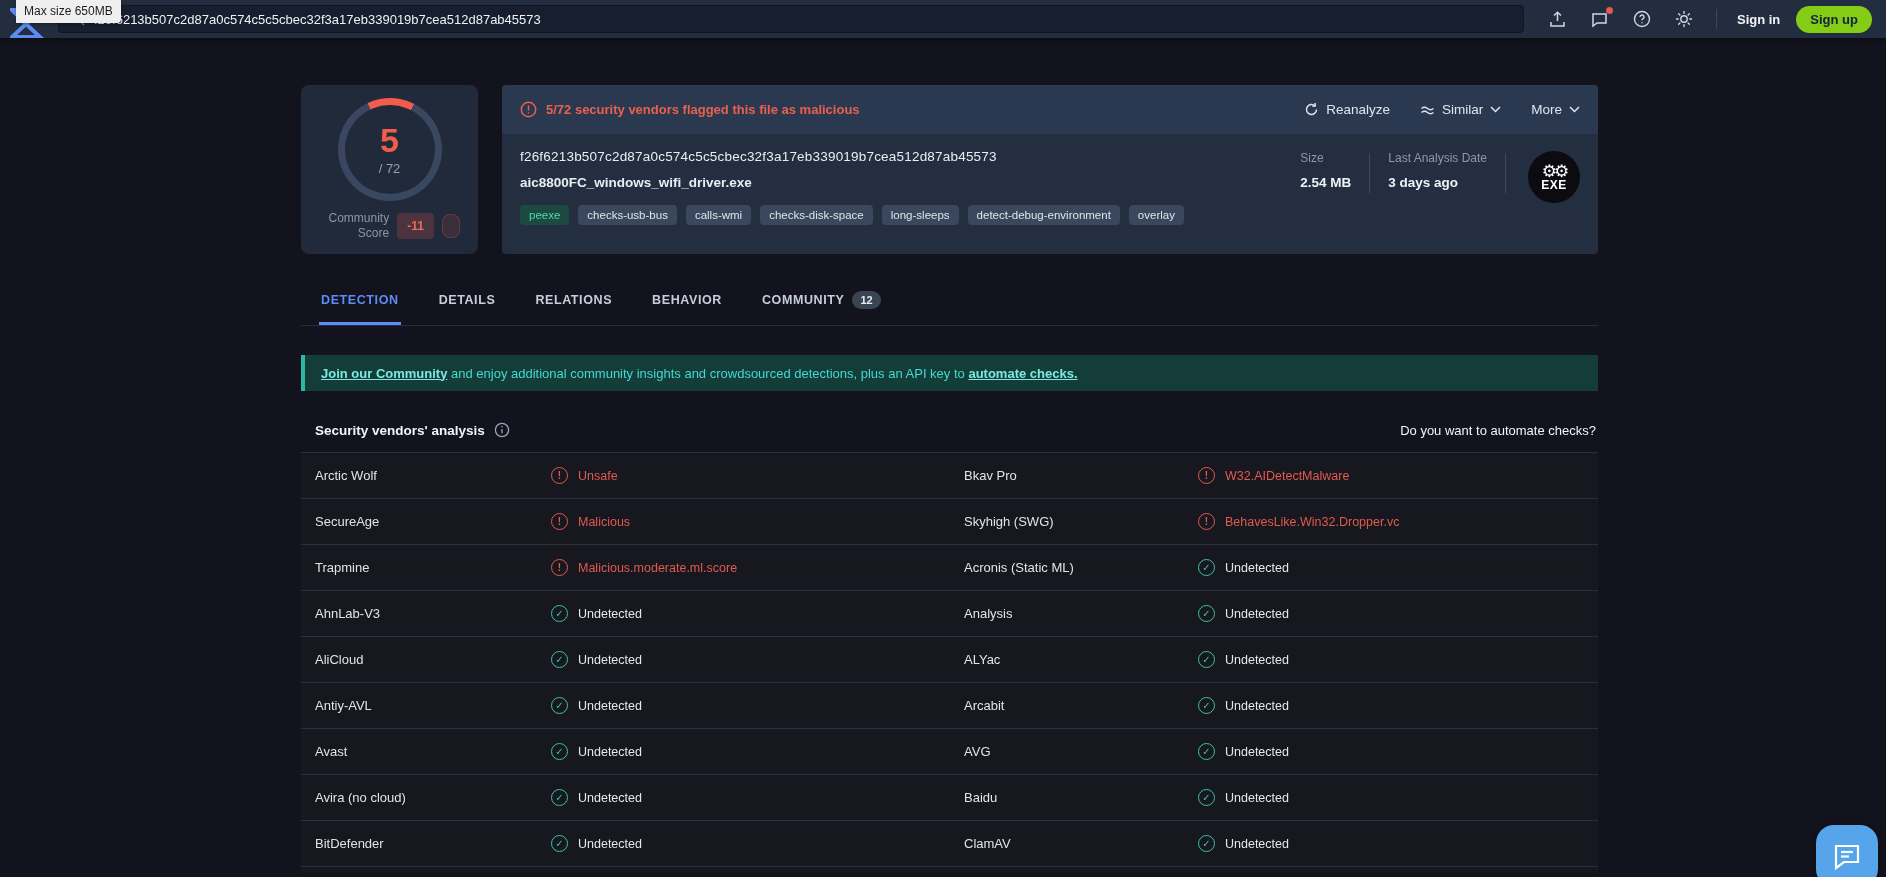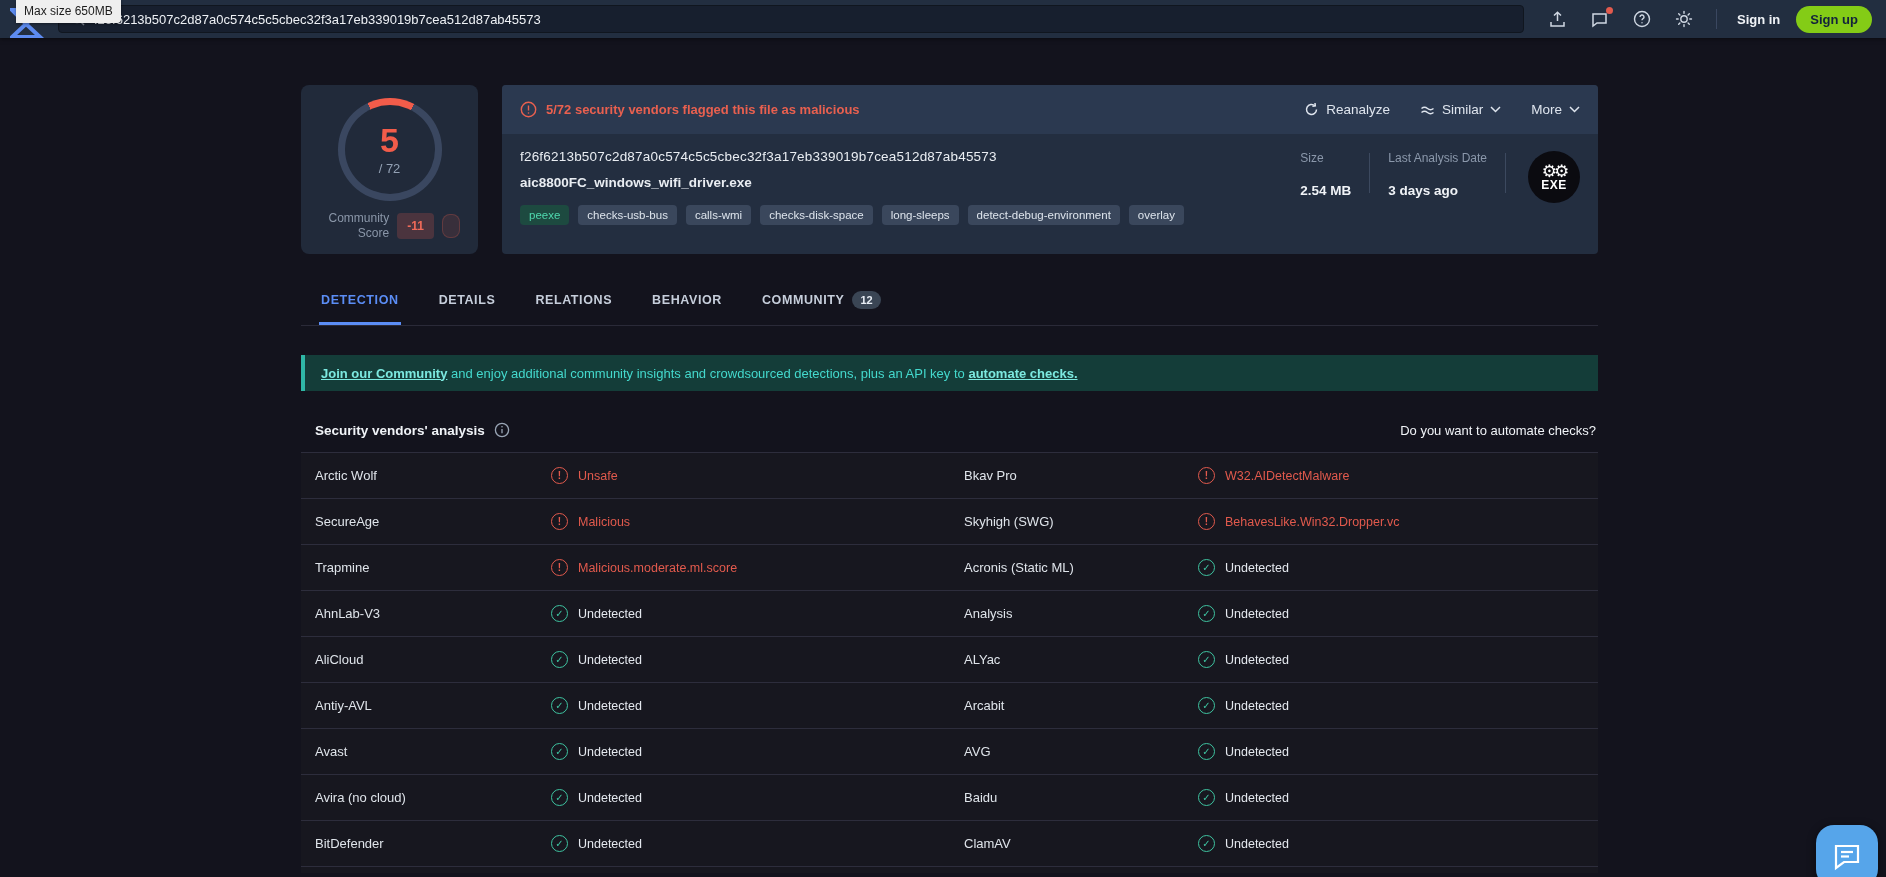--- a/index.html
+++ b/index.html
@@ -54,21 +54,21 @@
   .file-body { display:flex; padding:15px 18px 0 18px; }
   .file-main { flex:1 1 auto; min-width:0; }
   .hash { font-size:13.5px; color:#e9edf2; letter-spacing:.2px; }
   .fname { font-size:13.5px; font-weight:700; color:#e9edf2; margin-top:11px; }
   .tags { display:flex; gap:9px; margin-top:15px; flex-wrap:nowrap; }
   .tag { background:#3a475c; color:#dde4ec; font-size:11.5px; padding:4px 9px; border-radius:4px;
     cursor:pointer; white-space:nowrap; }
   .tag-green { background:#1d4a40; color:#4fd8ae; }
   .file-meta { display:flex; align-items:flex-start; gap:18px; padding-top:2px; }
   .meta-block .ml { font-size:12px; color:#8b98ab; }
-  .meta-block .mv { font-size:13.5px; font-weight:700; color:#f0f3f7; margin-top:18px; }
+  .meta-block .mv { font-size:13.5px; font-weight:700; color:#f0f3f7; margin-top:10px; }
   .meta-sep { width:1px; height:40px; background:#3c495f; margin-top:2px; }
   .exe-icon { width:52px; height:52px; border-radius:50%; background:#0b0b10; color:#fff;
     display:flex; flex-direction:column; align-items:center; justify-content:center; line-height:1; margin-left:4px; }
   .exe-icon .gear { font-size:17px; margin-bottom:-1px; letter-spacing:-3px; }
   .exe-icon .ext { font-size:12px; font-weight:700; letter-spacing:.5px; }
 
   
   .tabs-wrap { border-bottom:1px solid #2a2a38; margin-top:27px; }
   .tabs { display:flex; gap:36px; padding-left:18px; }
   .tab { font-size:12.5px; font-weight:700; letter-spacing:.6px; color:#c6cedb; padding:10px 2px 13px;

